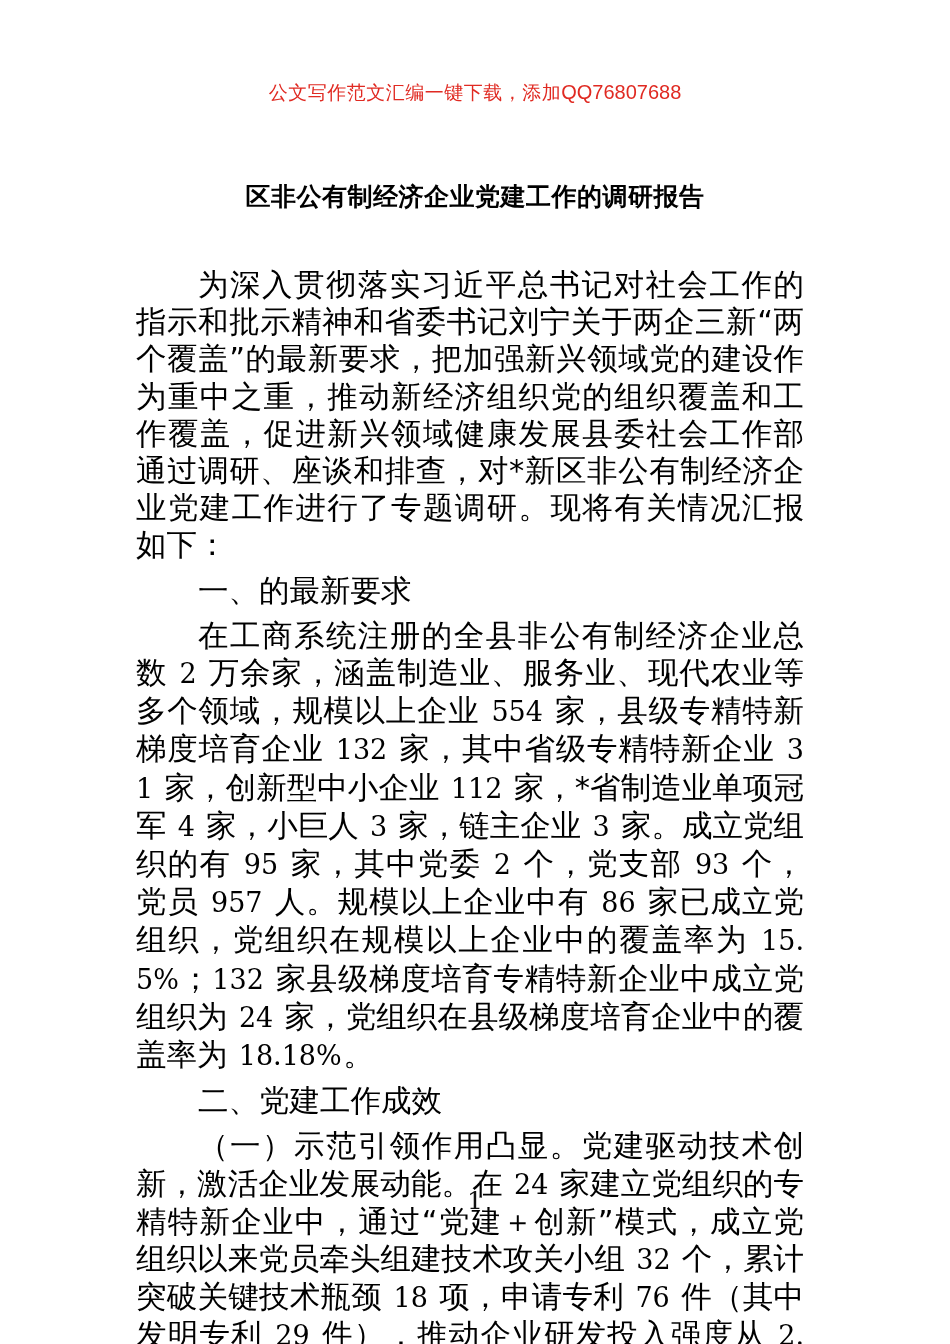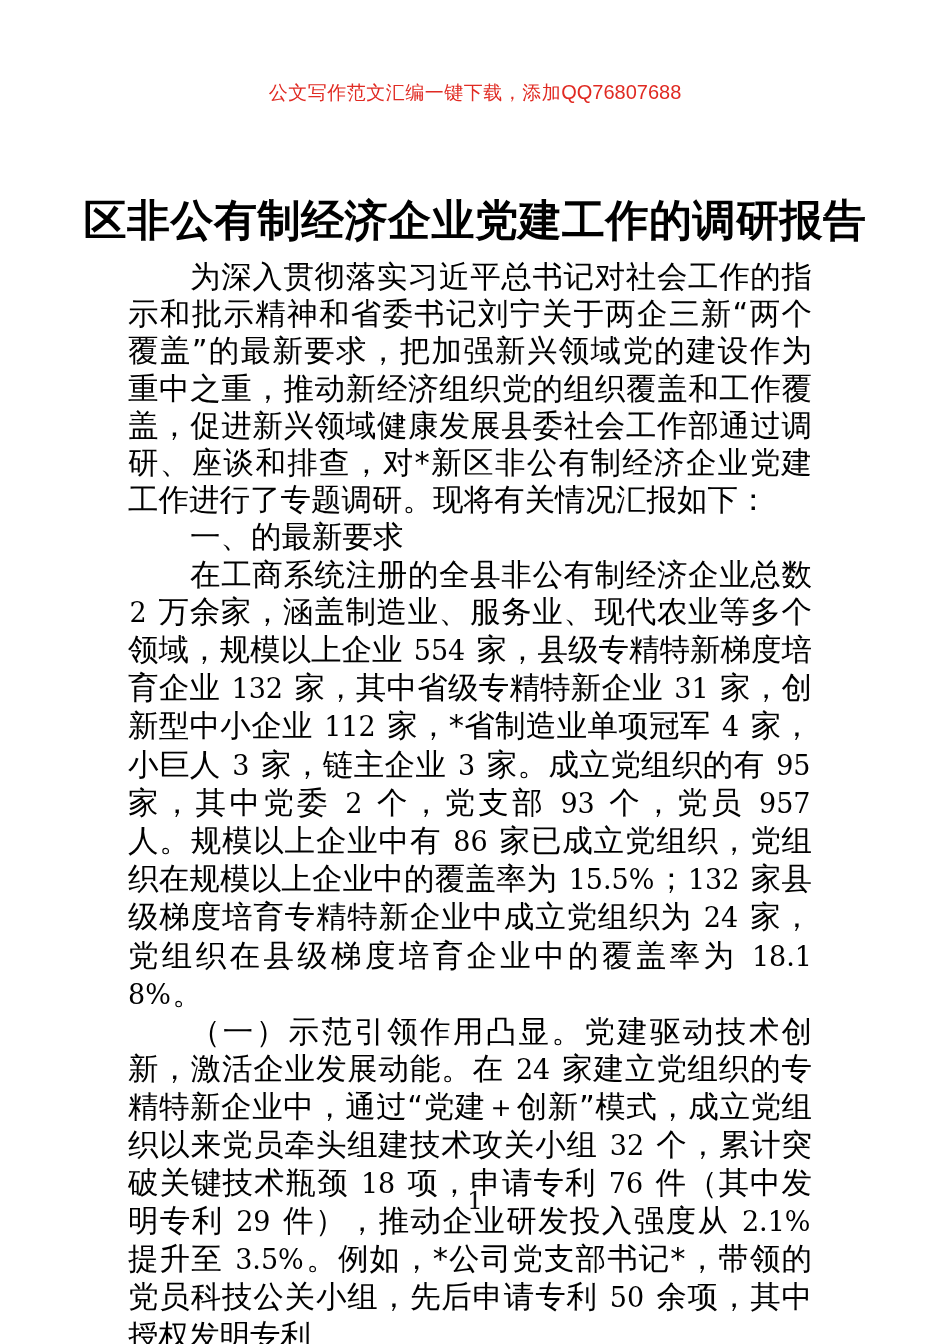--- a/index.html
+++ b/index.html
@@ -42,21 +42,21 @@
 
   
   .doc-title {
     position: absolute;
     top: 163px;
     left: 0;
     width: 950px;
     text-align: center;
     font-family: "DejaVu Sans", sans-serif;
     font-weight: bold;
-    font-size: 43px;
+    font-size: 25px;
     letter-spacing: 0.5px;
     color: #000000;
     white-space: nowrap;
   }
 
   
   .body-block {
     position: absolute;
     top: 258px;
     left: 128px;
@@ -64,21 +64,21 @@
   }
 
   .para {
     font-family: "DejaVu Sans", sans-serif;
     font-size: 30.5px;
     line-height: 37.2px;
     color: #000000;
     text-align: justify;
     text-justify: inter-ideograph;
     text-indent: 62px;
-    margin: 0;
+    margin: 8px;
     word-break: break-all;
   }
 
   .para.heading {
     text-indent: 62px;
   }
 
   
   .num {
     font-family: "DejaVu Serif", serif;
@@ -106,18 +106,19 @@
   <div class="watermark">
     <span>公文写作范文汇编一键下载，添加</span><span class="qq">QQ76807688</span>
   </div>
 
   <h1 class="doc-title">区非公有制经济企业党建工作的调研报告</h1>
 
   <div class="body-block">
     <p class="para">为深入贯彻落实习近平总书记对社会工作的指示和批示精神和省委书记刘宁关于两企三新“两个覆盖”的最新要求，把加强新兴领域党的建设作为重中之重，推动新经济组织党的组织覆盖和工作覆盖，促进新兴领域健康发展县委社会工作部通过调研、座谈和排查，对*新区非公有制经济企业党建工作进行了专题调研。现将有关情况汇报如下：</p>
     <p class="para heading">一、的最新要求</p>
     <p class="para">在工商系统注册的全县非公有制经济企业总数 <span class="num">2</span> 万余家，涵盖制造业、服务业、现代农业等多个领域，规模以上企业 <span class="num">554</span> 家，县级专精特新梯度培育企业 <span class="num">132</span> 家，其中省级专精特新企业 <span class="num">31</span> 家，创新型中小企业 <span class="num">112</span> 家，*省制造业单项冠军 <span class="num">4</span> 家，小巨人 <span class="num">3</span> 家，链主企业 <span class="num">3</span> 家。成立党组织的有 <span class="num">95</span> 家，其中党委 <span class="num">2</span> 个，党支部 <span class="num">93</span> 个，党员 <span class="num">957</span> 人。规模以上企业中有 <span class="num">86</span> 家已成立党组织，党组织在规模以上企业中的覆盖率为 <span class="num">15.5%</span>；<span class="num">132</span> 家县级梯度培育专精特新企业中成立党组织为 <span class="num">24</span> 家，党组织在县级梯度培育企业中的覆盖率为 <span class="num">18.18%</span>。</p>
+    <p class="para heading">二、党建工作成效</p>
     <p class="para">（一）示范引领作用凸显。党建驱动技术创新，激活企业发展动能。在 <span class="num">24</span> 家建立党组织的专精特新企业中，通过“党建＋创新”模式，成立党组织以来党员牵头组建技术攻关小组 <span class="num">32</span> 个，累计突破关键技术瓶颈 <span class="num">18</span> 项，申请专利 <span class="num">76</span> 件（其中发明专利 <span class="num">29</span> 件），推动企业研发投入强度从 <span class="num">2.1%</span> 提升至 <span class="num">3.5%</span>。例如，*公司党支部书记*，带领的党员科技公关小组，先后申请专利 <span class="num">50</span> 余项，其中授权发明专利</p>
   </div>
 
   <div class="page-number">1</div>
 
 </div>
 
 </body></html>

